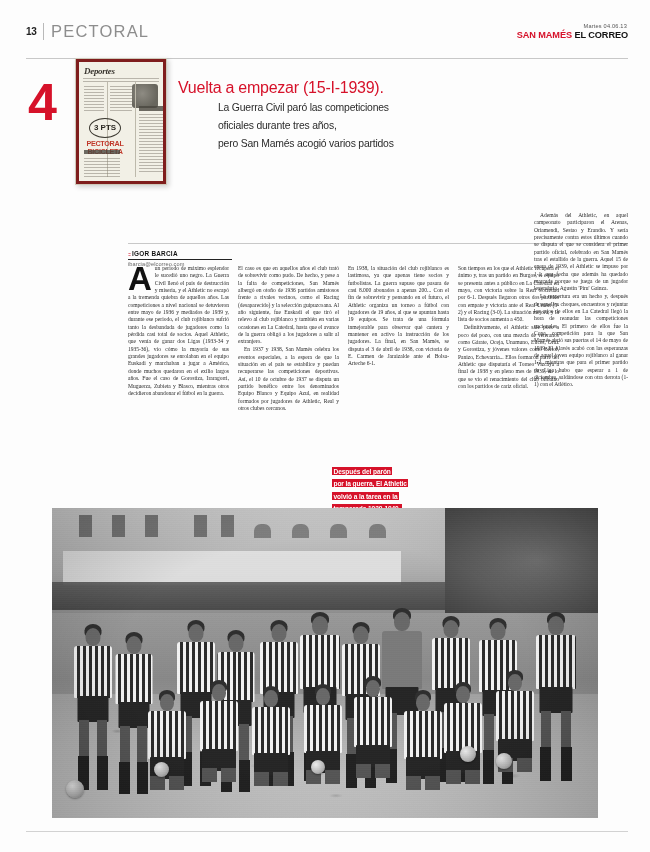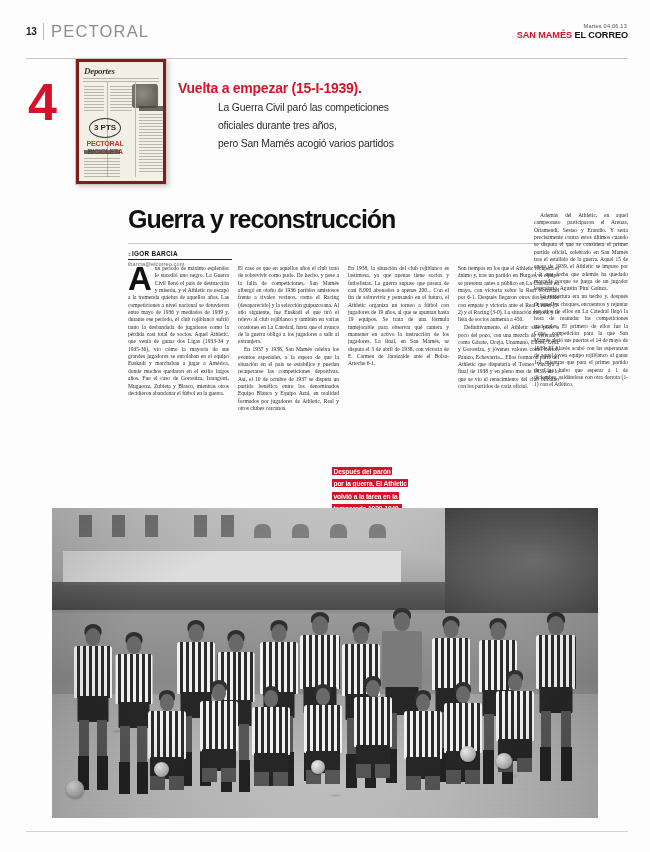--- a/index.html
+++ b/index.html
@@ -146,22 +146,22 @@
     opacity: 0.75; border-radius: 3px;
   }
 
   .teaser {
     position: absolute;
     left: 178px;
     top: 79px;
     width: 250px;
   }
   .teaser-lead {
-    font-size: 14px;
-    font-weight: bold;
+    font-size: 16px;
+    font-weight: normal;
     color: #d6122a;
     line-height: 14px;
     letter-spacing: -0.25px;
   }
   .teaser-body {
     font-size: 10.4px;
     color: #2b2b2b;
     line-height: 13.2px;
     letter-spacing: -0.2px;
     font-weight: 300;
@@ -471,21 +471,20 @@
     </div>
   </div>
 
   <div class="teaser">
     <span class="teaser-lead">Vuelta a empezar  (15-I-1939).</span><br>
     <span class="teaser-body">La Guerra Civil paró las competiciones</span><br>
     <span class="teaser-body">oficiales durante tres años,</span><br>
     <span class="teaser-body">pero San Mamés acogió varios partidos</span>
   </div>
 
-  <div class="headline">Guerra y reconstrucción</div>
   <div class="headline-rule"></div>
 
   <div class="byline">
     <div class="byline-name">
       <span class="sq">::</span>
       <span>IGOR BARCIA</span>
     </div>
     <div class="byline-mail">ibarcia@elcorreo.com</div>
   </div>
 

